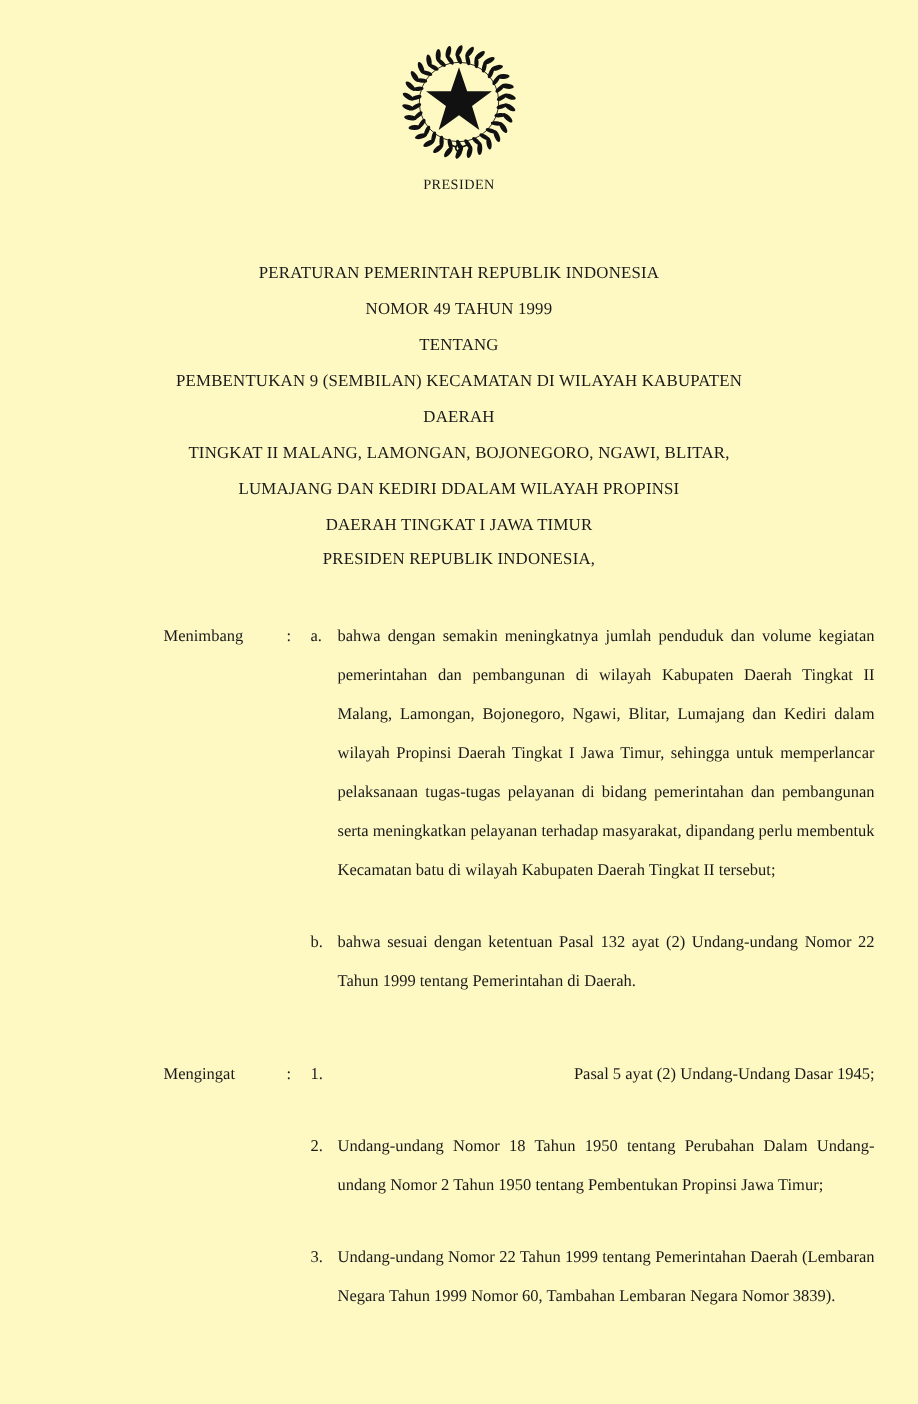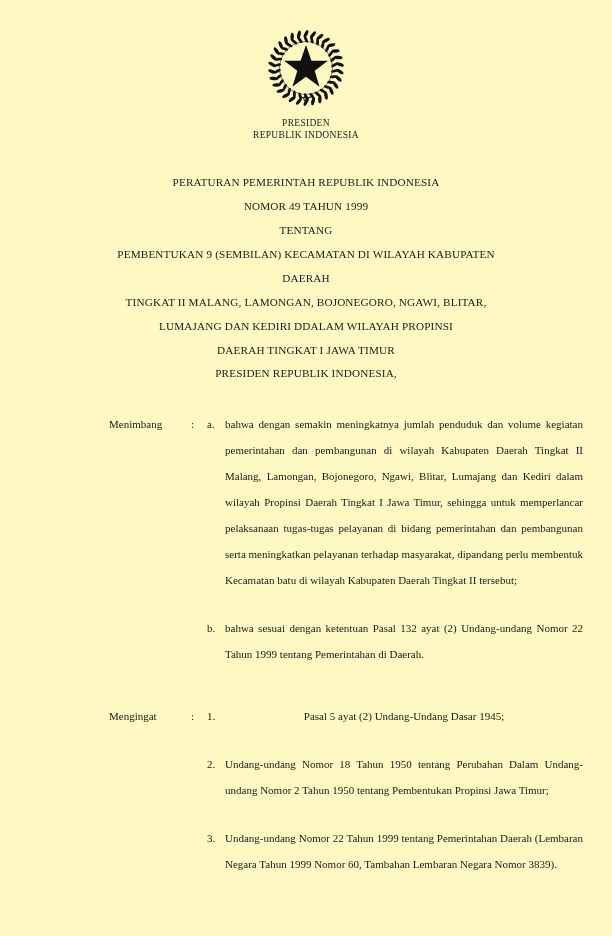--- a/index.html
+++ b/index.html
@@ -117,21 +117,21 @@
   }
   .item-text {
     flex: 1 1 auto;
     min-width: 0;
     font-size: 11px;
     line-height: 26px;
     text-align: justify;
     text-justify: inter-word;
     hyphens: none;
   }
-  .item-text.no-justify { text-align: center; }
+  .item-text.no-justify { text-align: right; }
 
   
   .footer-line {
     position: absolute;
     top: 878px;
     left: 70px;
     width: 474px;
     text-align: right;
     font-size: 11px;
     line-height: 16px;
@@ -191,21 +191,20 @@
 
           <circle cx="0" cy="36.5" r="2.6" fill="none" stroke="#111" stroke-width="1.3"></circle>
           <path d="M -7 34 L -2.4 35.8 M 7 34 L 2.4 35.8" stroke="#111" stroke-width="1.3" fill="none"></path>
 
           <path d="M 0,-27.5 L 6.47,-8.5 L 26.15,-8.5 L 10.34,3.25 L 16.15,22.25 L 0,10.5 L -16.15,22.25 L -10.34,3.25 L -26.15,-8.5 L -6.47,-8.5 Z" fill="#111"></path>
         </g>
       </svg>
     </div>
     <div class="emblem-caption">
       <div>PRESIDEN</div>
-      <div>REPUBLIK INDONESIA</div>
     </div>
   </div>
 
   <div class="title-block">
     <div class="title-line">PERATURAN PEMERINTAH REPUBLIK INDONESIA</div>
     <div class="title-line">NOMOR 49 TAHUN 1999</div>
     <div class="title-line">TENTANG</div>
     <div class="title-line">PEMBENTUKAN 9 (SEMBILAN) KECAMATAN DI WILAYAH KABUPATEN</div>
     <div class="title-line">DAERAH</div>
     <div class="title-line">TINGKAT II MALANG, LAMONGAN, BOJONEGORO, NGAWI, BLITAR,</div>

